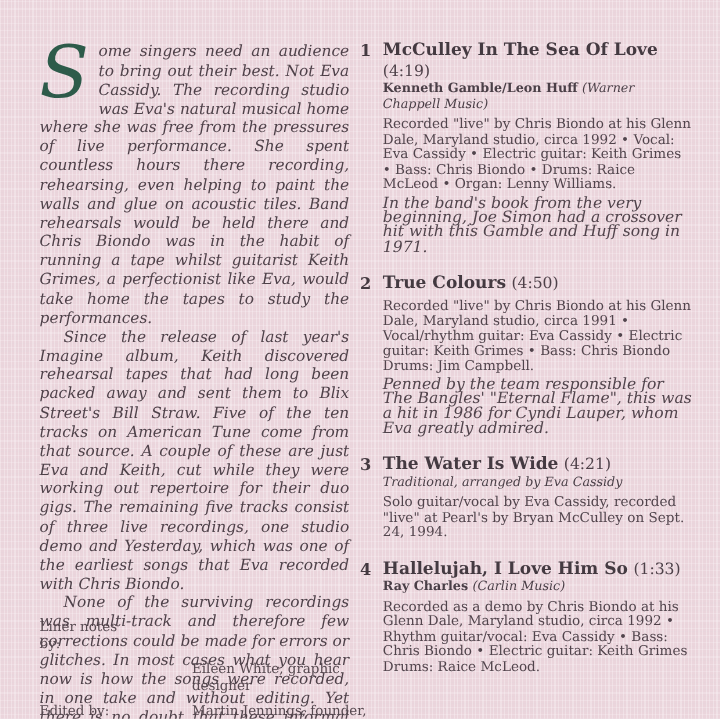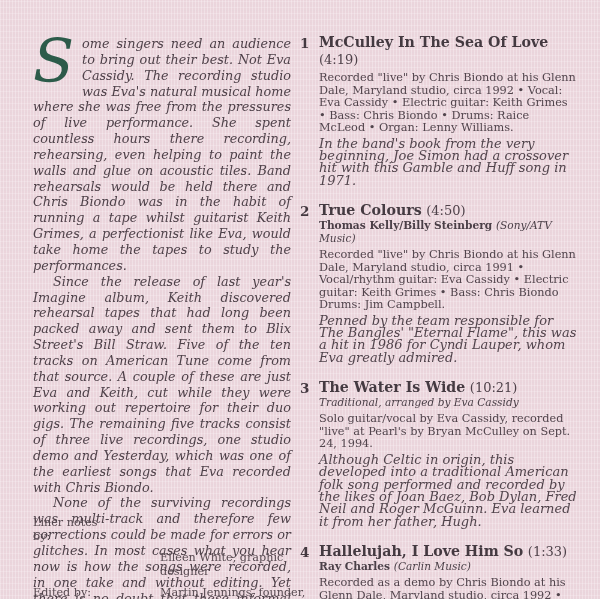--- a/index.html
+++ b/index.html
@@ -122,40 +122,39 @@
       <div class="credit-value">Martin Jennings, founder, Hot Records</div>
     </div>
   </div>
 
   <div class="tracks">
 
     <div class="track">
       <span class="track-number">1</span>
       <div class="track-titleline"><span class="track-title">McCulley In The Sea Of Love</span>
         <span class="track-duration">(4:19)</span></div>
+      <div class="track-credit"><span>Kenneth Gamble/Leon Huff </span><span class="publisher">(Warner Chappell Music)</span></div>
       <div class="track-desc">Recorded "live" by Chris Biondo at his Glenn Dale, Maryland studio, circa 1992 • Vocal: Eva Cassidy • Electric guitar: Keith Grimes • Bass: Chris Biondo • Drums: Raice McLeod • Organ: Lenny Williams.</div>
       <div class="track-note">In the band's book from the very beginning, Joe Simon had a crossover hit with this Gamble and Huff song in 1971.</div>
     </div>
 
     <div class="track">
       <span class="track-number">2</span>
       <div class="track-titleline"><span class="track-title">True Colours</span>
         <span class="track-duration">(4:50)</span></div>
-      <div class="track-credit"><span>Thomas Kelly/Billy Steinberg </span><span class="publisher">(Sony/ATV Music)</span></div>
       <div class="track-desc">Recorded "live" by Chris Biondo at his Glenn Dale, Maryland studio, circa 1991 • Vocal/rhythm guitar: Eva Cassidy • Electric guitar: Keith Grimes • Bass: Chris Biondo Drums: Jim Campbell.</div>
       <div class="track-note">Penned by the team responsible for The Bangles' "Eternal Flame", this was a hit in 1986 for Cyndi Lauper, whom Eva greatly admired.</div>
     </div>
 
     <div class="track trad">
       <span class="track-number">3</span>
       <div class="track-titleline"><span class="track-title">The Water Is Wide</span>
-        <span class="track-duration">(10:21)</span></div>
+        <span class="track-duration">(4:21)</span></div>
       <div class="track-credit"><span>Traditional, arranged by Eva Cassidy</span><span class="publisher"></span></div>
       <div class="track-desc">Solo guitar/vocal by Eva Cassidy, recorded "live" at Pearl's by Bryan McCulley on Sept. 24, 1994.</div>
-      <div class="track-note">Although Celtic in origin, this developed into a traditional American folk song performed and recorded by the likes of Joan Baez, Bob Dylan, Fred Neil and Roger McGuinn. Eva learned it from her father, Hugh.</div>
     </div>
 
     <div class="track">
       <span class="track-number">4</span>
       <div class="track-titleline"><span class="track-title">Hallelujah, I Love Him So</span>
         <span class="track-duration">(1:33)</span></div>
       <div class="track-credit"><span>Ray Charles </span><span class="publisher">(Carlin Music)</span></div>
       <div class="track-desc">Recorded as a demo by Chris Biondo at his Glenn Dale, Maryland studio, circa 1992 • Rhythm guitar/vocal: Eva Cassidy • Bass: Chris Biondo • Electric guitar: Keith Grimes Drums: Raice McLeod.</div>
 
     </div>

